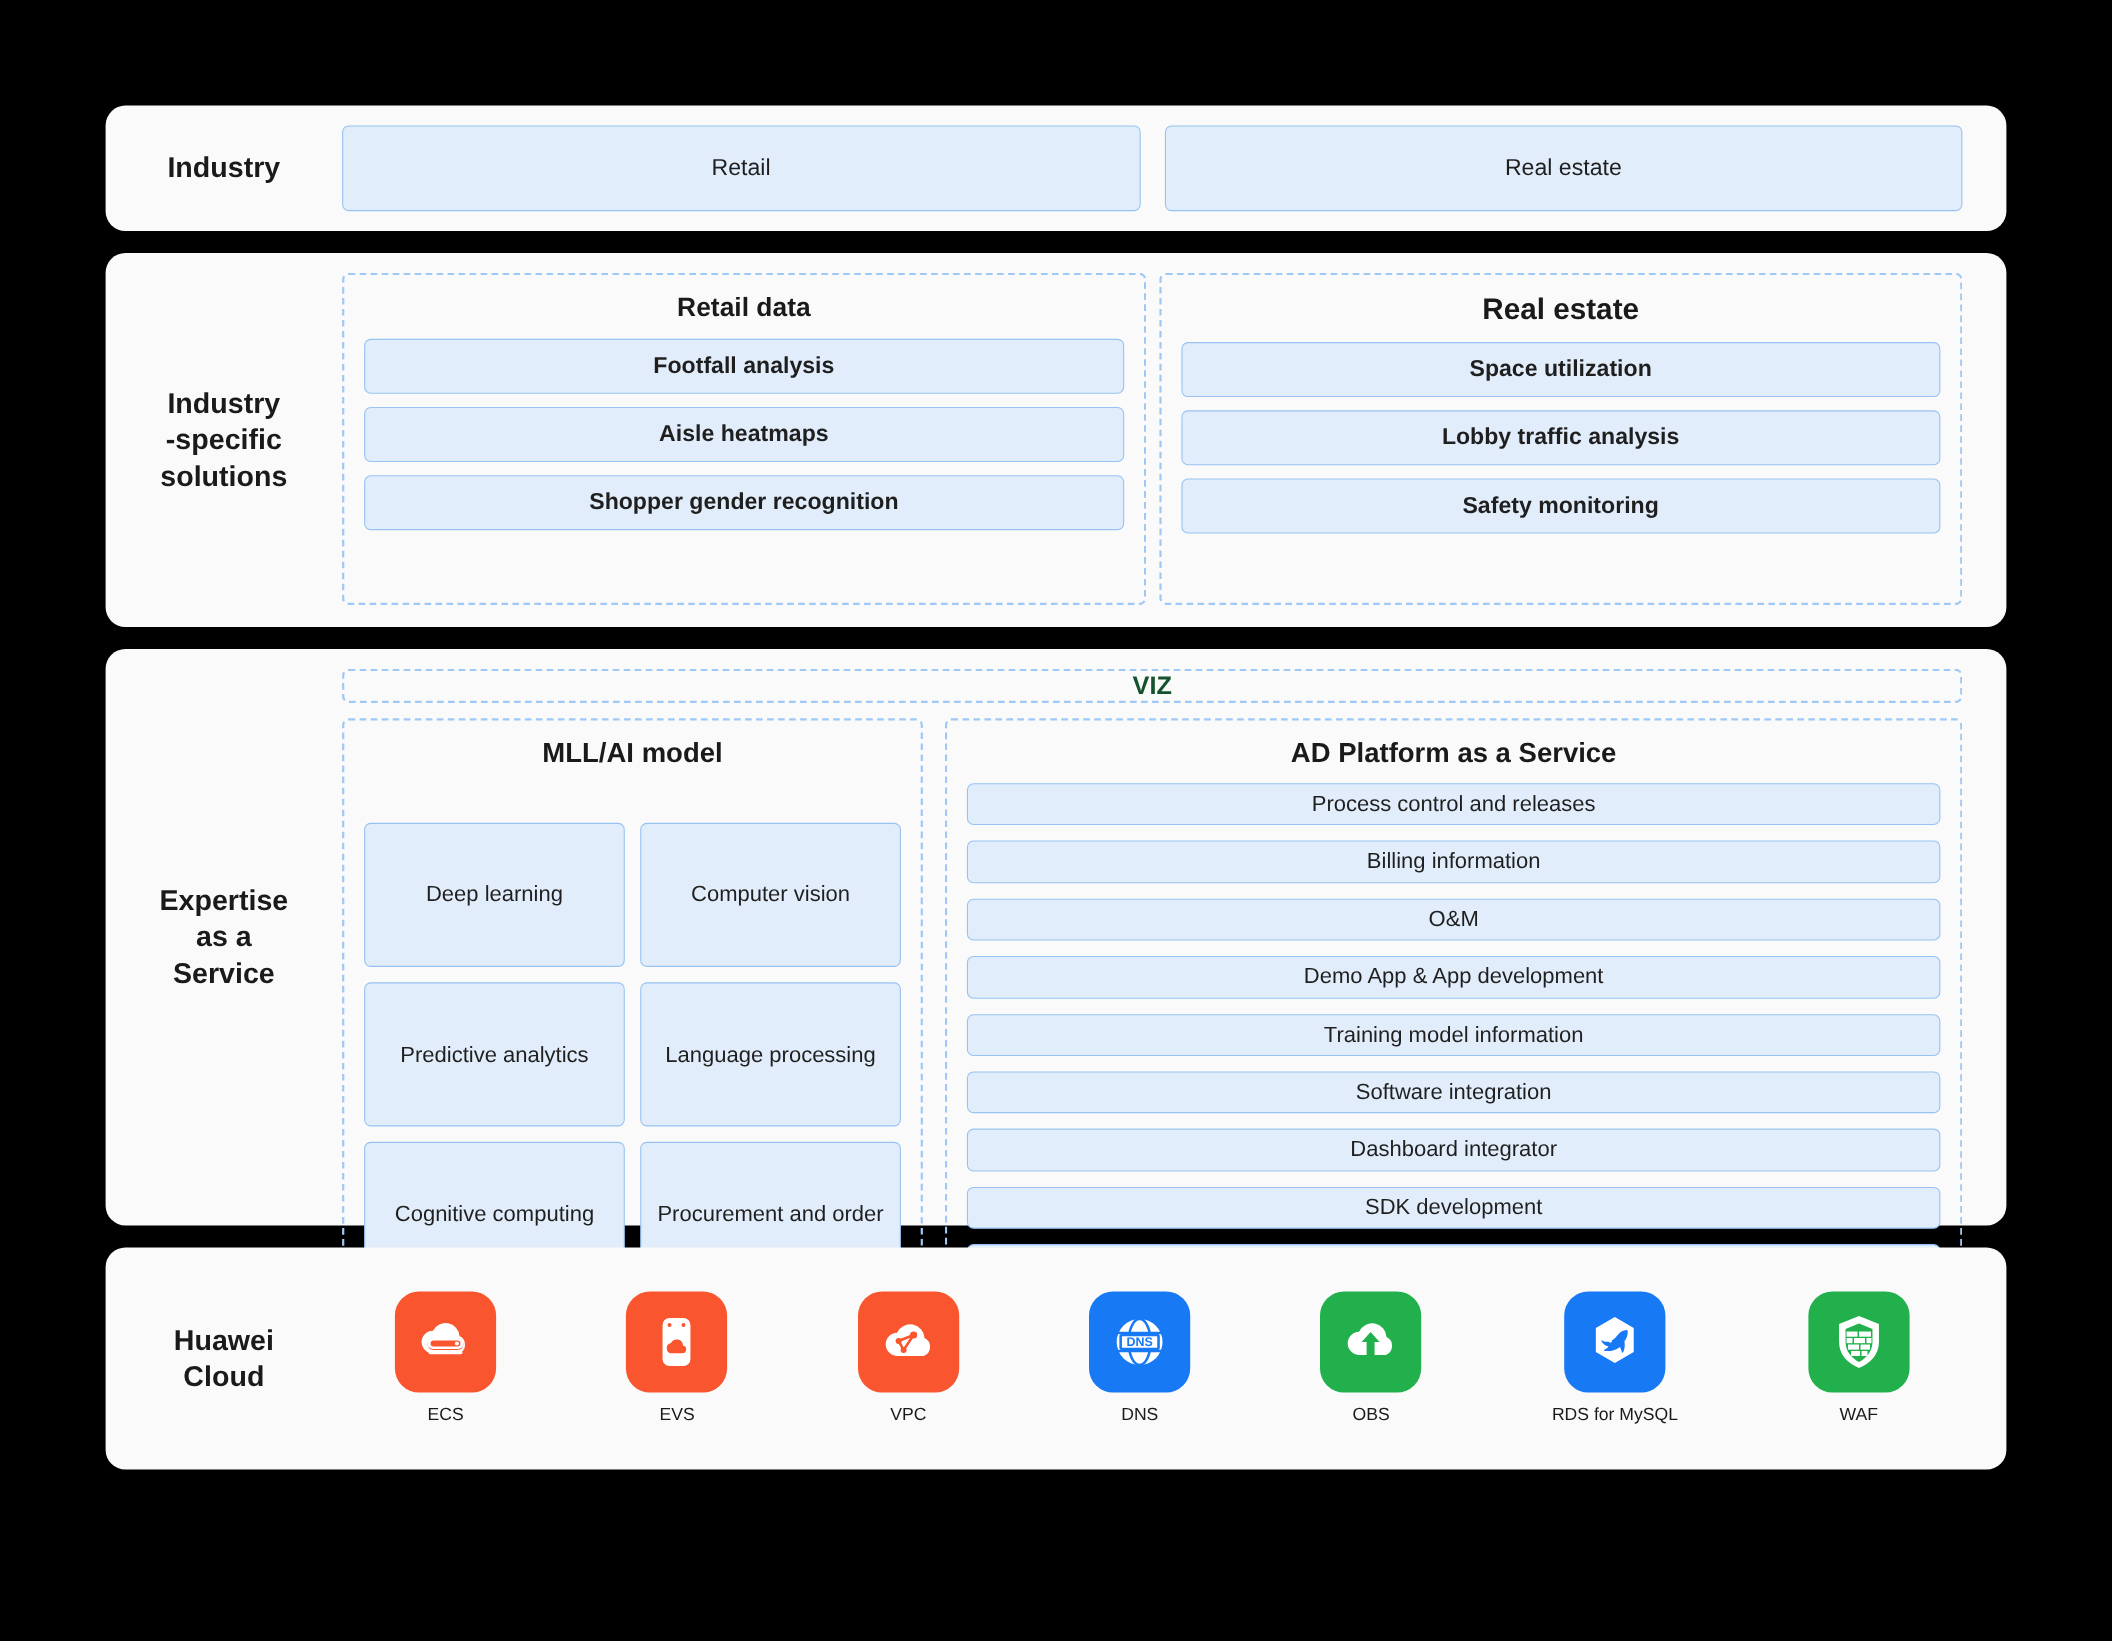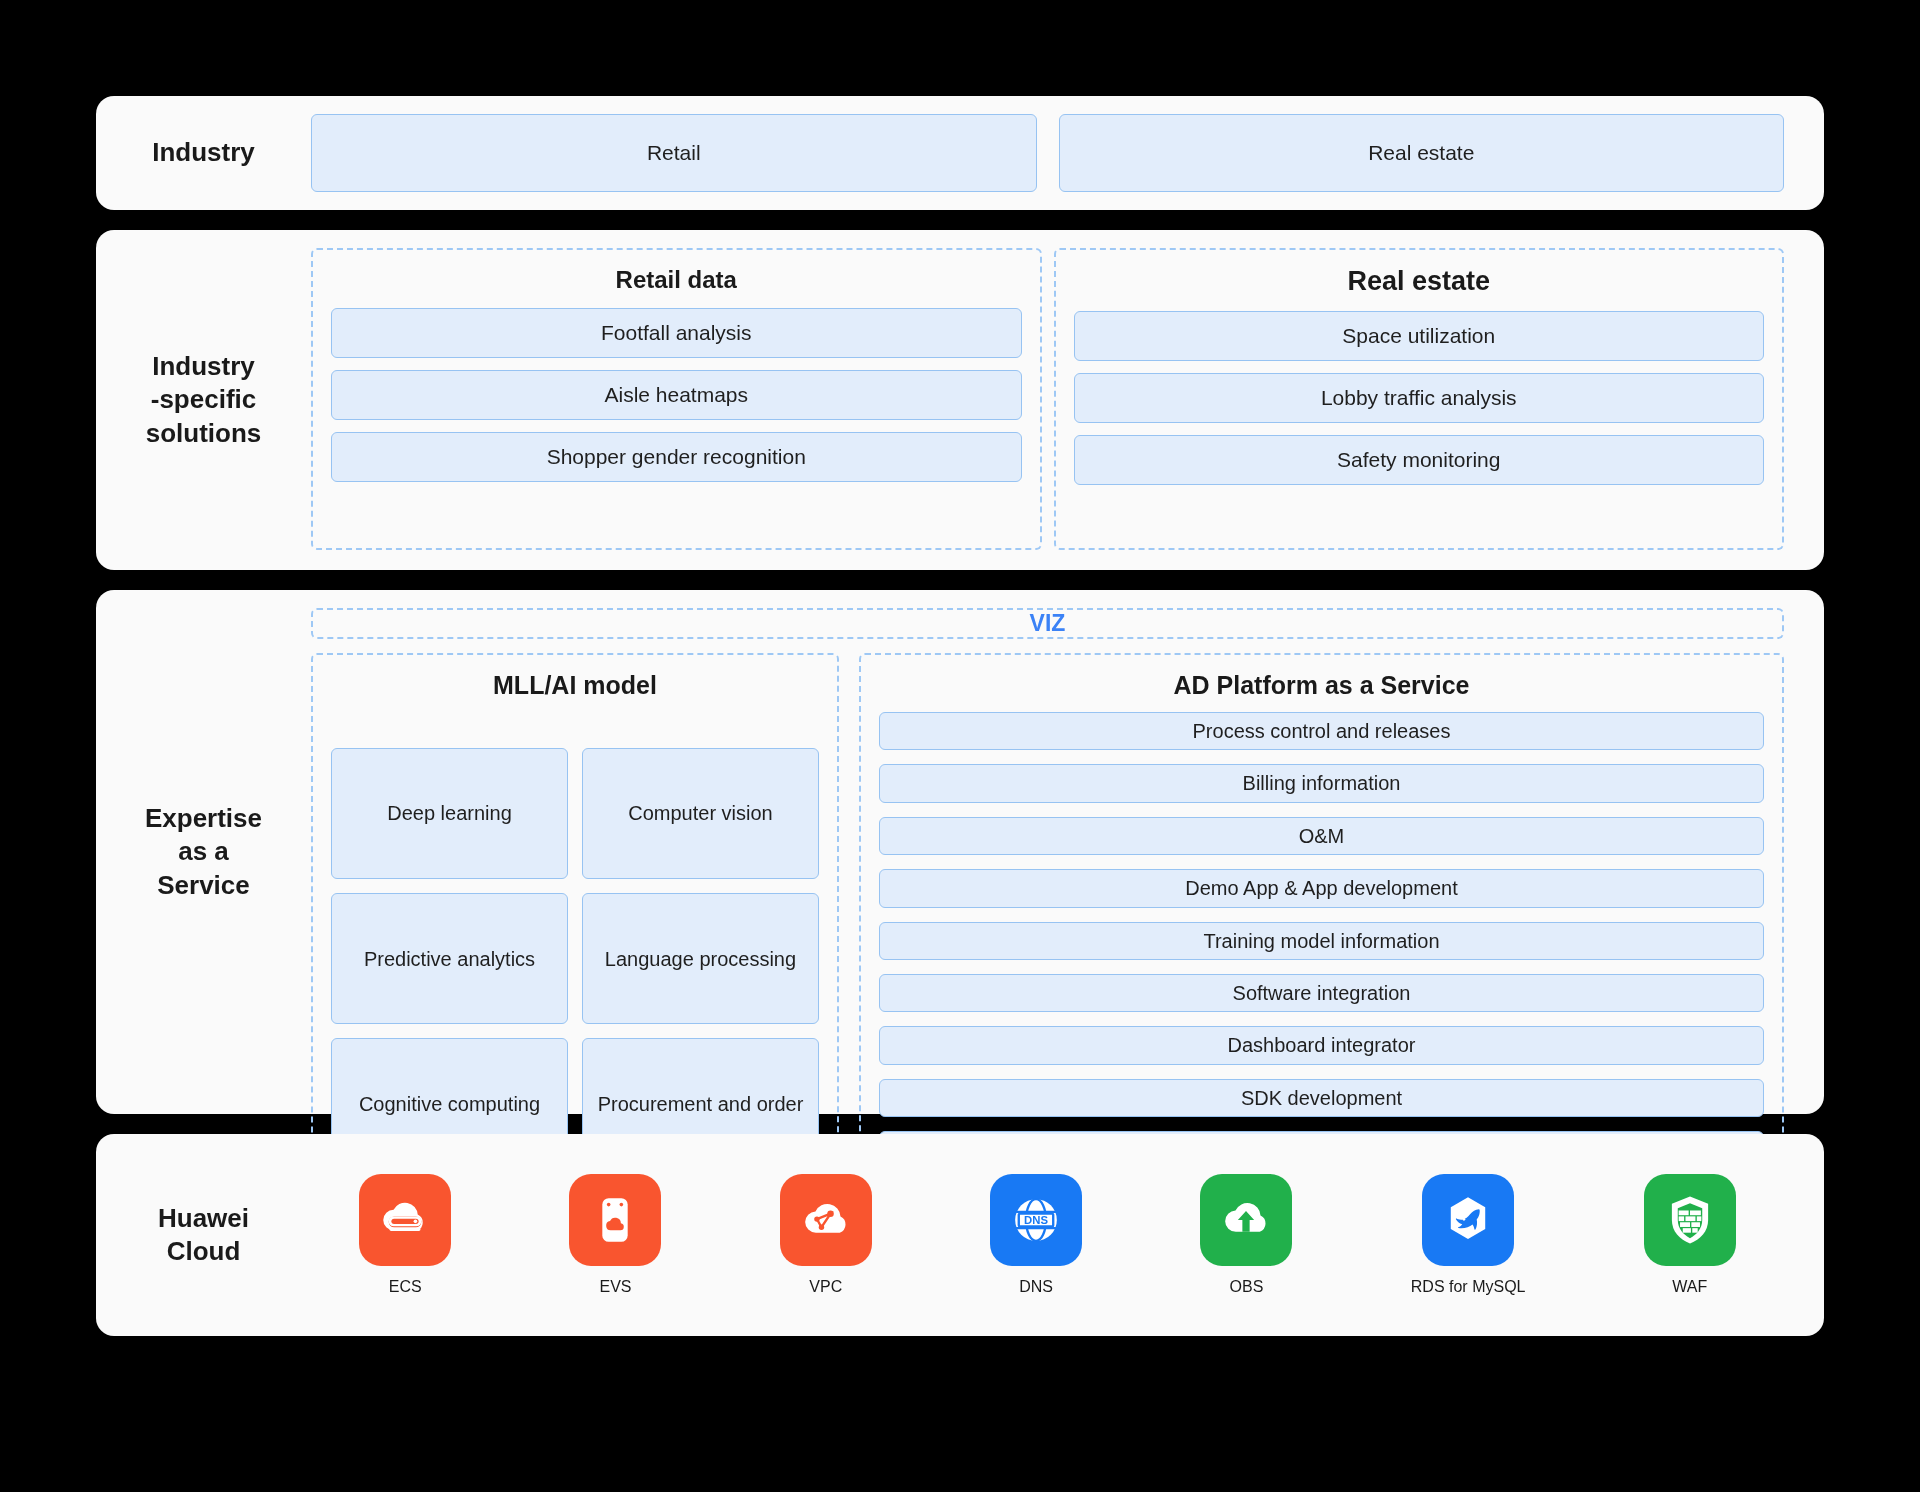--- a/index.html
+++ b/index.html
@@ -85,40 +85,40 @@
   #row-industry { height: 114px; }
   #row-industry .panel-body { padding: 18px 40px 18px 0; gap: 22px; }
   #row-industry .box { flex: 1 1 0; font-size: 21px; }
 
   
   #row-solutions { height: 340px; }
   #row-solutions .panel-body { padding: 18px 40px 20px 0; gap: 12px; }
   #row-solutions .group { flex: 1 1 0; }
   #row-solutions .group-title { font-size: 24px; }
   #row-solutions .group.large .group-title { font-size: 27px; }
-  #row-solutions .group .box { height: 50px; margin-bottom: 12px; }
+  #row-solutions .group .box { height: 50px; margin-bottom: 12px; font-weight: bold; }
   #row-solutions .group .box:last-child { margin-bottom: 0; }
 
   
   #row-expertise { height: 524px; }
   #row-expertise .panel-body {
     padding: 18px 40px 20px 0;
     flex-direction: column;
     gap: 14px;
   }
   .viz-band {
     border: 2px dashed #9ec8f5;
     border-radius: 6px;
     height: 76px;
     display: flex;
     align-items: center;
     justify-content: center;
     font-weight: bold;
     font-size: 23px;
-    color: #3b82f6;
+    color: #14532d;
   }
   .expertise-cols { display: flex; gap: 20px; flex: 1 1 auto; }
   #grp-mll { flex: 0 0 528px; }
   #grp-adp { flex: 1 1 auto; }
   #row-expertise .group-title { font-size: 25px; margin-bottom: 12px; }
   .grid2 { display: grid; grid-template-columns: 1fr 1fr; gap: 14px; flex: 1 1 auto; margin-top: 36px; }
   .grid3 { display: grid; grid-template-columns: 1fr; gap: 14px; flex: 1 1 auto; }
   .grid2 .box, .grid3 .box { font-size: 20px; }
 
   

